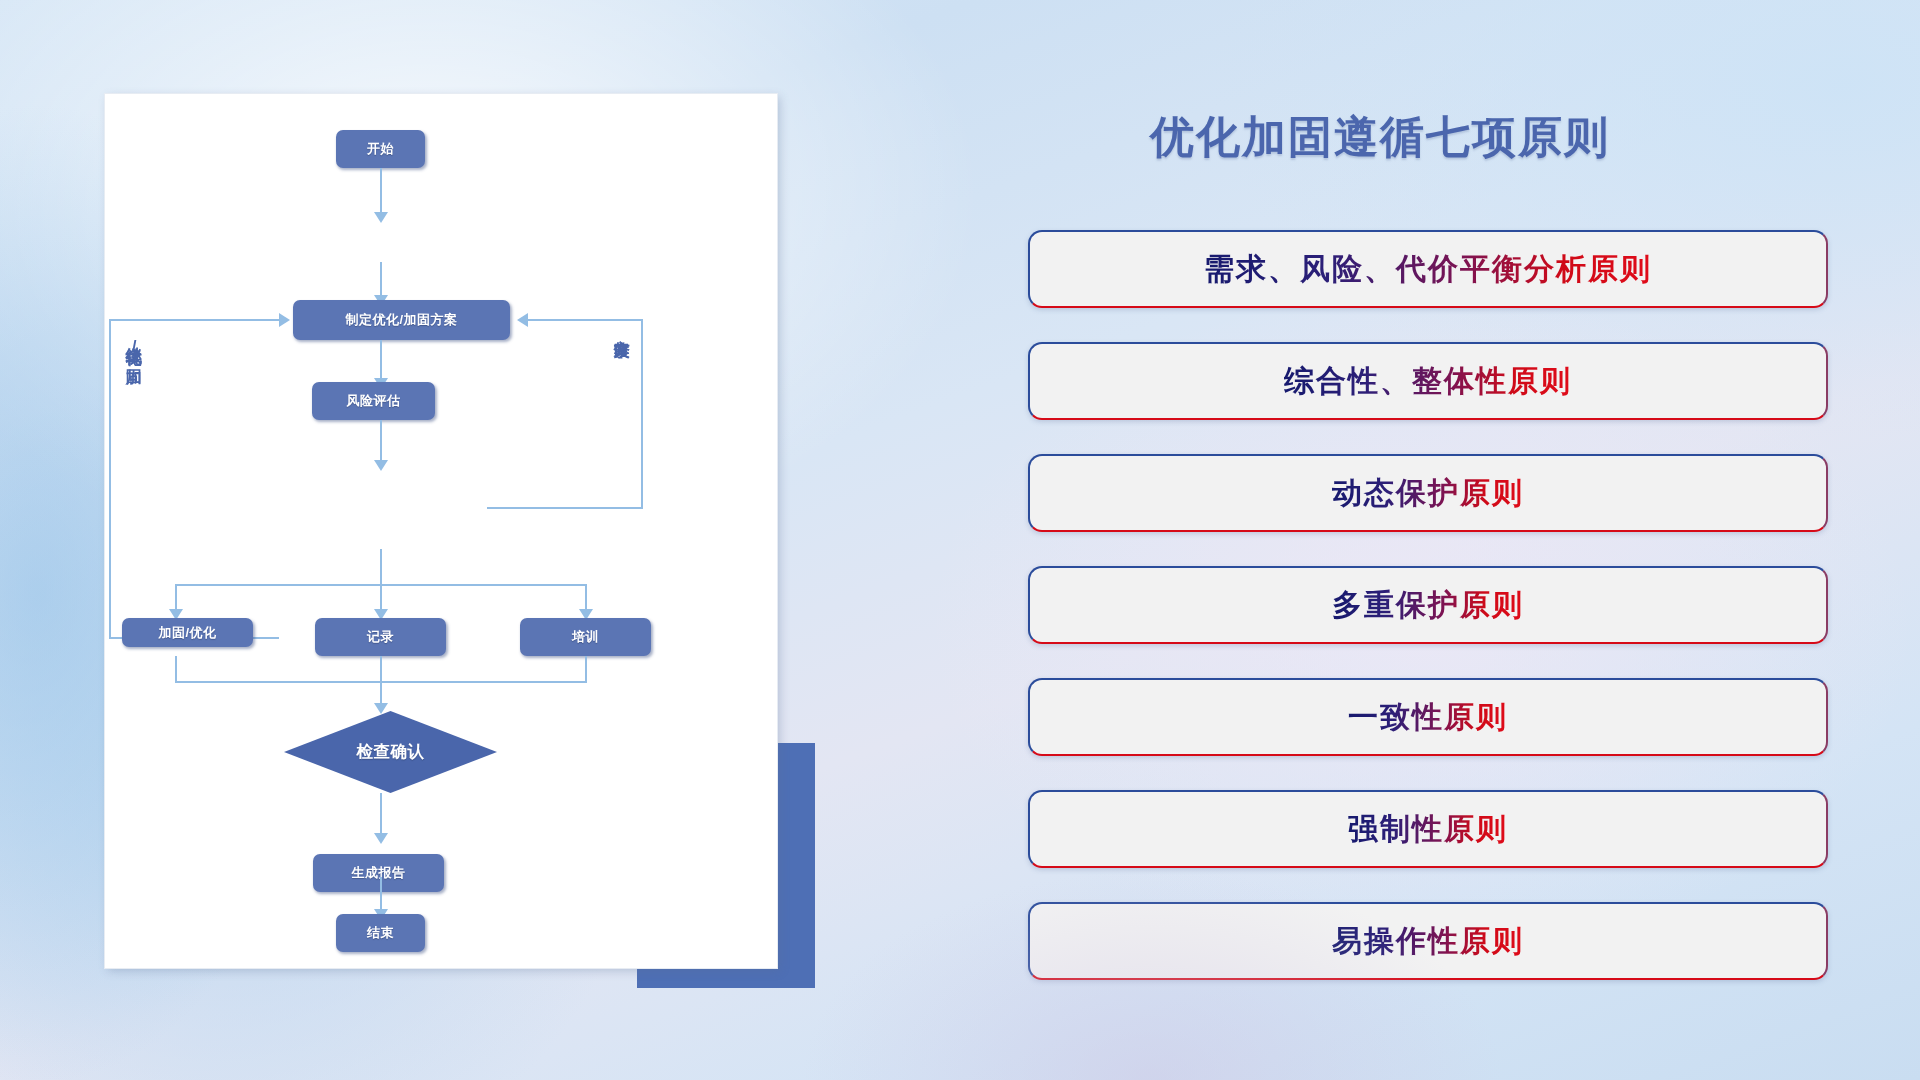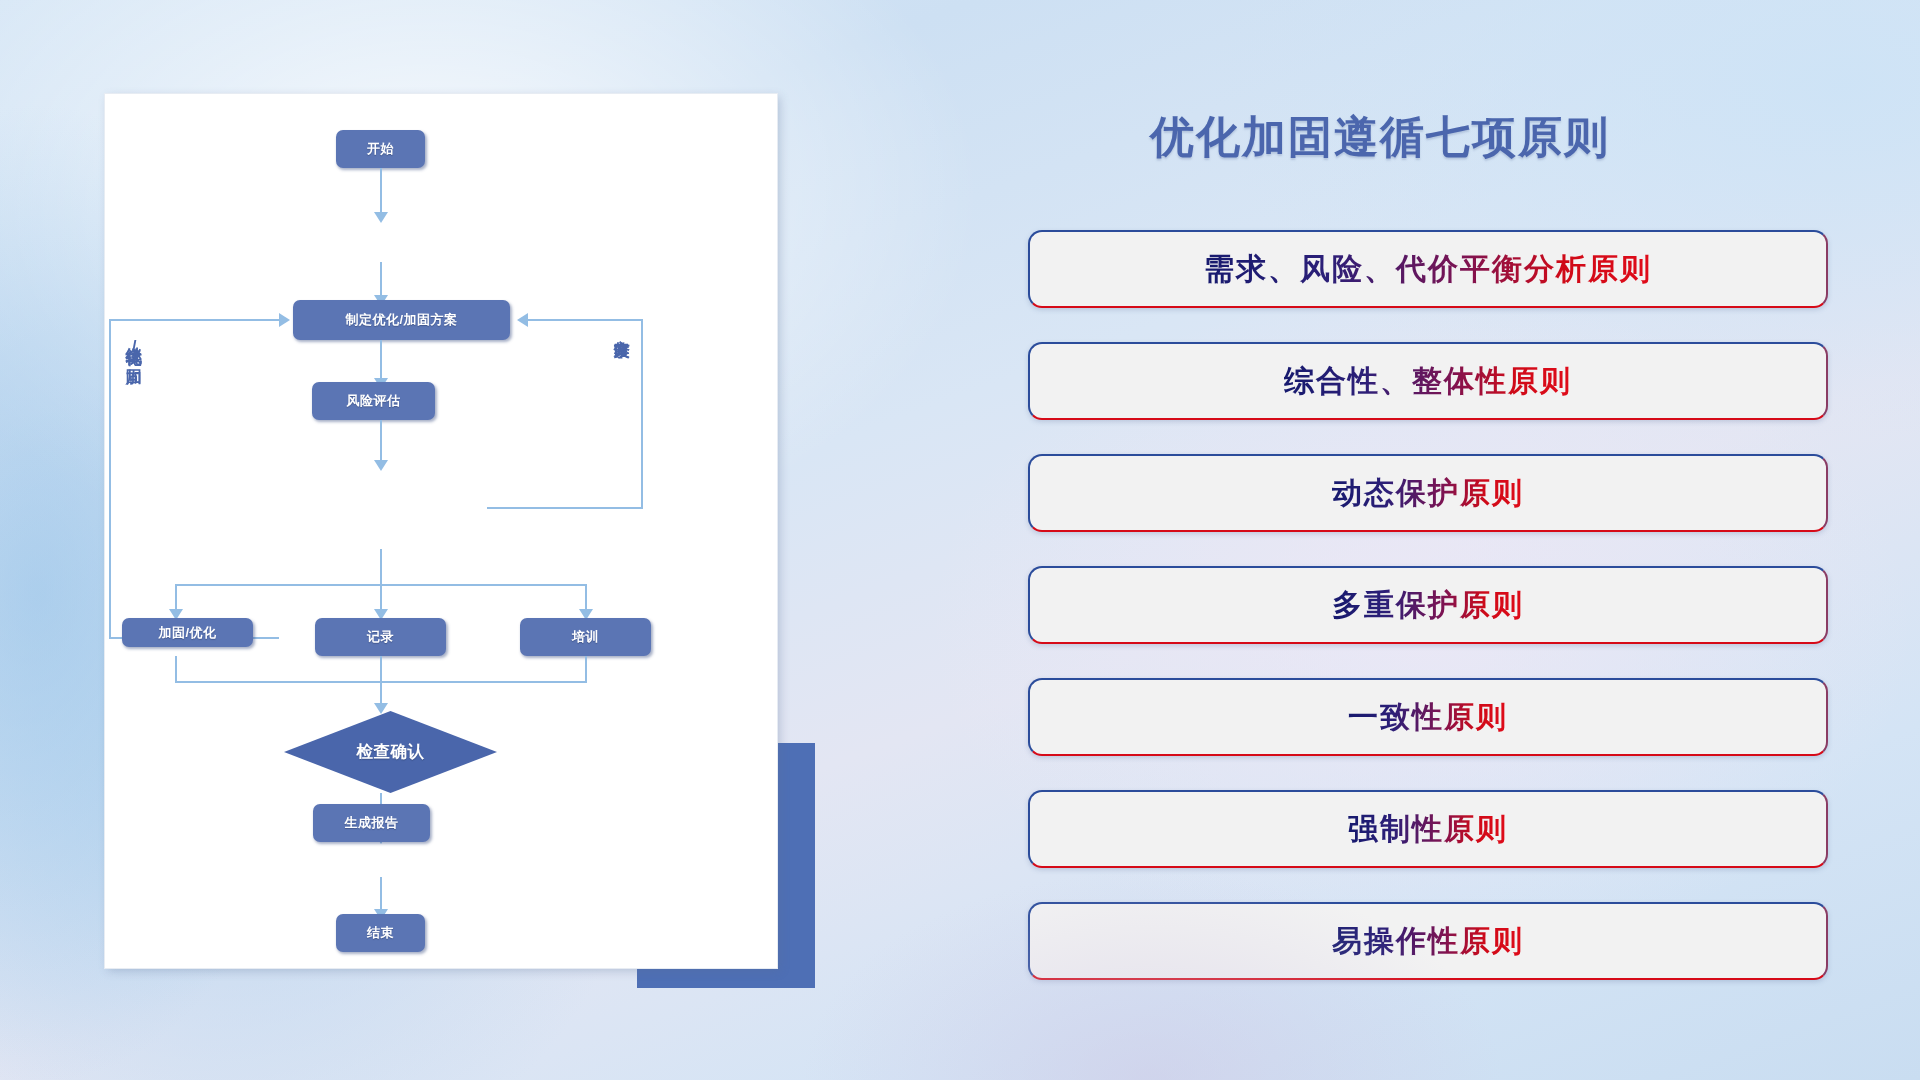--- a/index.html
+++ b/index.html
@@ -283,21 +283,21 @@
         <div class="arrow down" style="left:269px; top:609px;"></div>
 
         <div class="diamond" style="left:179px; top:617px; width:213px; height:82px;">
           <div class="dshape"></div>
           <div class="dlabel">检查确认</div>
         </div>
 
         <div class="line v" style="left:275px; top:699px; height:45px;"></div>
         <div class="arrow down" style="left:269px; top:739px;"></div>
 
-        <div class="node" style="left:208px; top:710px; width:117px; height:38px;">
+        <div class="node" style="left:208px; top:760px; width:131px; height:38px;">
           <span>生成报告</span>
         </div>
 
         <div class="line v" style="left:275px; top:783px; height:37px;"></div>
         <div class="arrow down" style="left:269px; top:815px;"></div>
 
         <div class="node" style="left:231px; top:820px; width:89px; height:38px;">
           <span>结束</span>
         </div>
 

